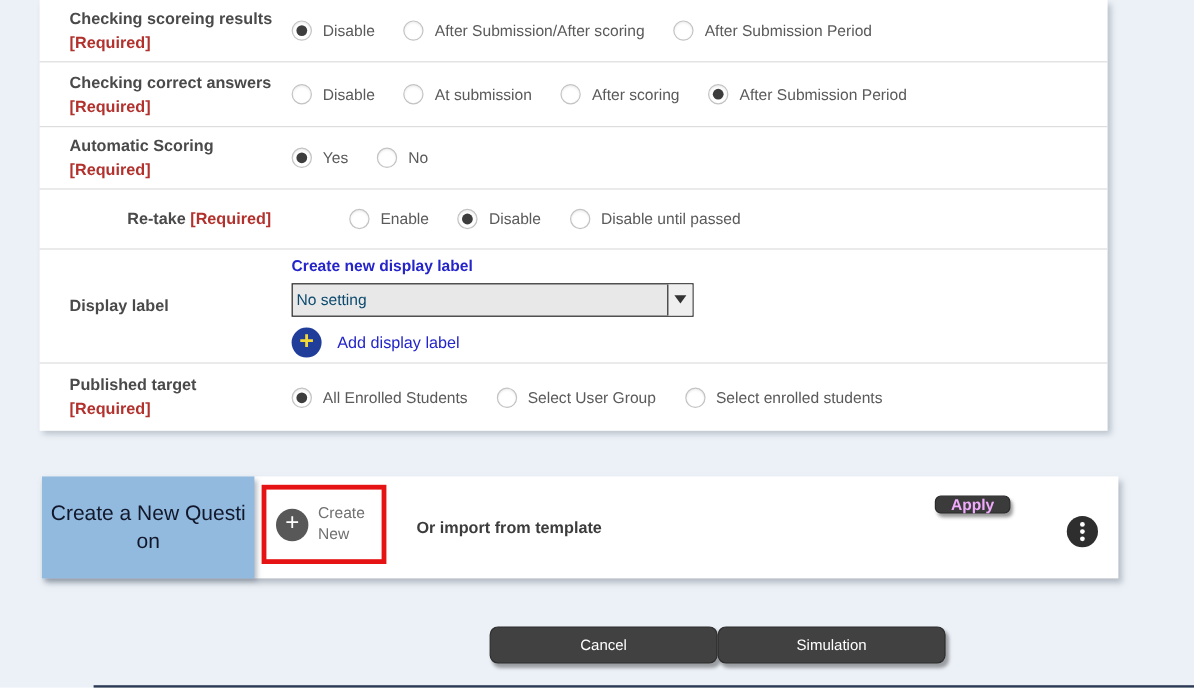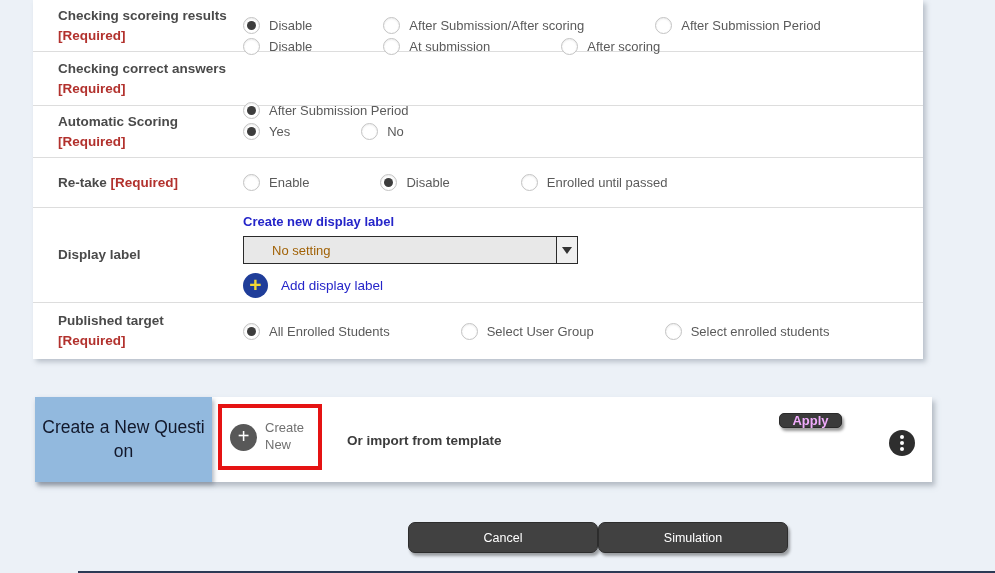--- a/index.html
+++ b/index.html
@@ -19,53 +19,53 @@
   }
   .form-row {
     display: flex; align-items: center;
     border-bottom: 1px solid #ddd;
   }
   .row-label {
     width: 205px; padding: 10px 10px 10px 25px;
     font-size: 13.5px; font-weight: bold; color: #4a4a4a; line-height: 1.45;
   }
   .req { color: #b2312d; }
-  .row-content { flex: 1; display: flex; align-items: center; flex-wrap: wrap; padding: 8px 10px 8px 5px; gap: 47px; }
+  .row-content { flex: 1; display: flex; align-items: center; flex-wrap: wrap; padding: 8px 10px 8px 5px; }
 
   .opt { display: flex; align-items: center; margin-right: 24px; cursor: default; }
   .radio {
     width: 17px; height: 17px; border-radius: 50%;
     border: 1px solid #c3c3c3; background: #fff;
     box-shadow: inset 0 1px 2px rgba(0,0,0,.08);
     margin-right: 9px; position: relative; flex: 0 0 auto;
   }
   .radio.on::after {
     content: ""; position: absolute; left: 3px; top: 3px;
     width: 9px; height: 9px; border-radius: 50%; background: #3d3d3d;
   }
   .opt-label { font-size: 13px; color: #5a5a5a; }
 
   .row-h1 { height: 52px; }
   .row-h2 { height: 54px; }
   .row-h3 { height: 52px; }
-  .row-h4 { height: 50px; }
+  .row-h4 { height: 50px; padding-left: 48px; }
   .row-h6 { height: 56px; border-bottom: none; }
 
   
   .row-display { height: 95px; align-items: center; }
   .dl-content { display: block; padding: 10px 10px 10px 5px; }
   .dl-link {
     font-size: 13px; font-weight: bold; color: #2525c9;
     text-decoration: none; display: inline-block; margin-bottom: 7px; cursor: pointer; text-align: center;
   }
   .dl-select {
     width: 335px; height: 28px; background: #e8e8e8;
     border: 1px solid #2a2a2a; display: flex; align-items: stretch; cursor: pointer;
   }
-  .dl-select .sel-value { flex: 1; display: flex; align-items: center; padding-left: 28px; font-size: 13px; color: #a16207; }
+  .dl-select .sel-value { flex: 1; display: flex; align-items: center; padding-left: 3px; font-size: 13px; color: #0c4a6e; }
   .dl-select .sel-arrow {
     width: 21px; border-left: 1px solid #2a2a2a; background: #efefef;
     display: flex; align-items: center; justify-content: center;
   }
   .tri-down { width: 0; height: 0; border-left: 5px solid transparent; border-right: 5px solid transparent; border-top: 7px solid #333; }
   .dl-add { display: flex; align-items: center; margin-top: 9px; cursor: pointer; }
   .plus-circle {
     width: 25px; height: 25px; border-radius: 50%; background: #1f3d99;
     color: #f2d735; font-size: 21px; font-weight: bold; line-height: 23px;
     text-align: center; margin-right: 13px; flex: 0 0 auto;
@@ -201,21 +201,21 @@
       <div class="opt">
         <span class="radio"></span>
         <span class="opt-label">Enable</span>
       </div>
       <div class="opt">
         <span class="radio on"></span>
         <span class="opt-label">Disable</span>
       </div>
       <div class="opt">
         <span class="radio"></span>
-        <span class="opt-label">Enrolled until passed</span>
+        <span class="opt-label">Disable until passed</span>
       </div>
     </div>
   </div>
 
   <div class="form-row row-display">
     <div class="row-label"><span>Display label</span></div>
     <div class="dl-content">
       <a class="dl-link">Create new display label</a>
       <div class="dl-select">
         <span class="sel-value">No setting</span>

